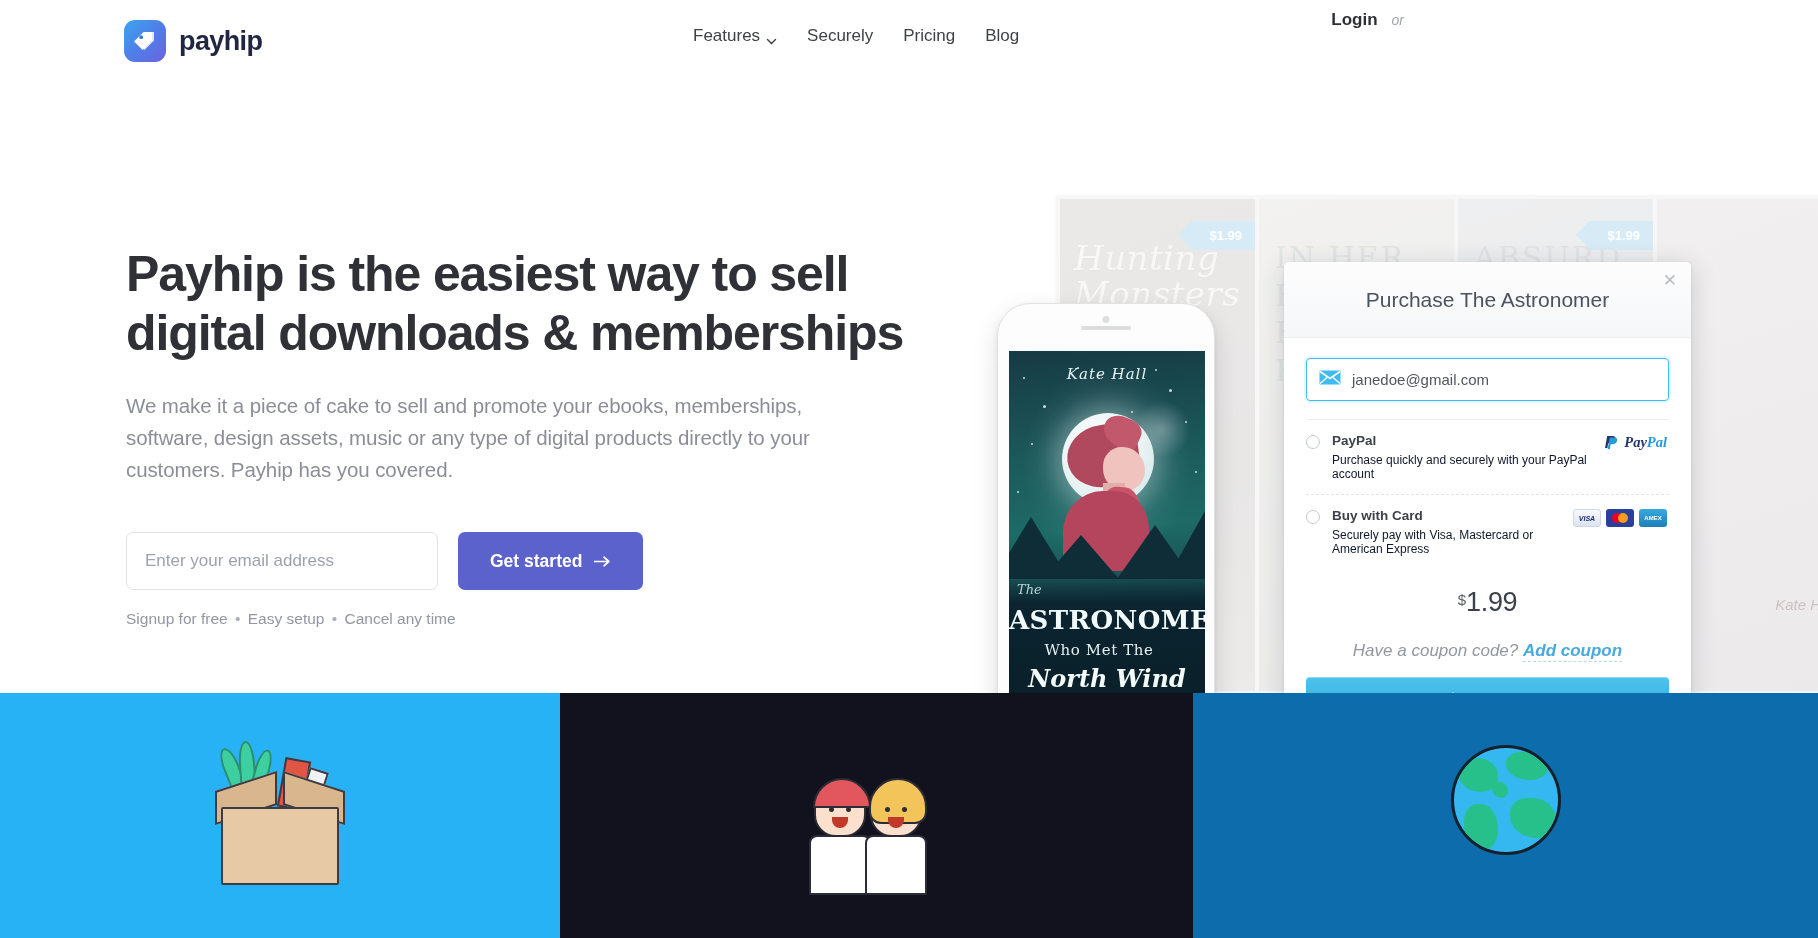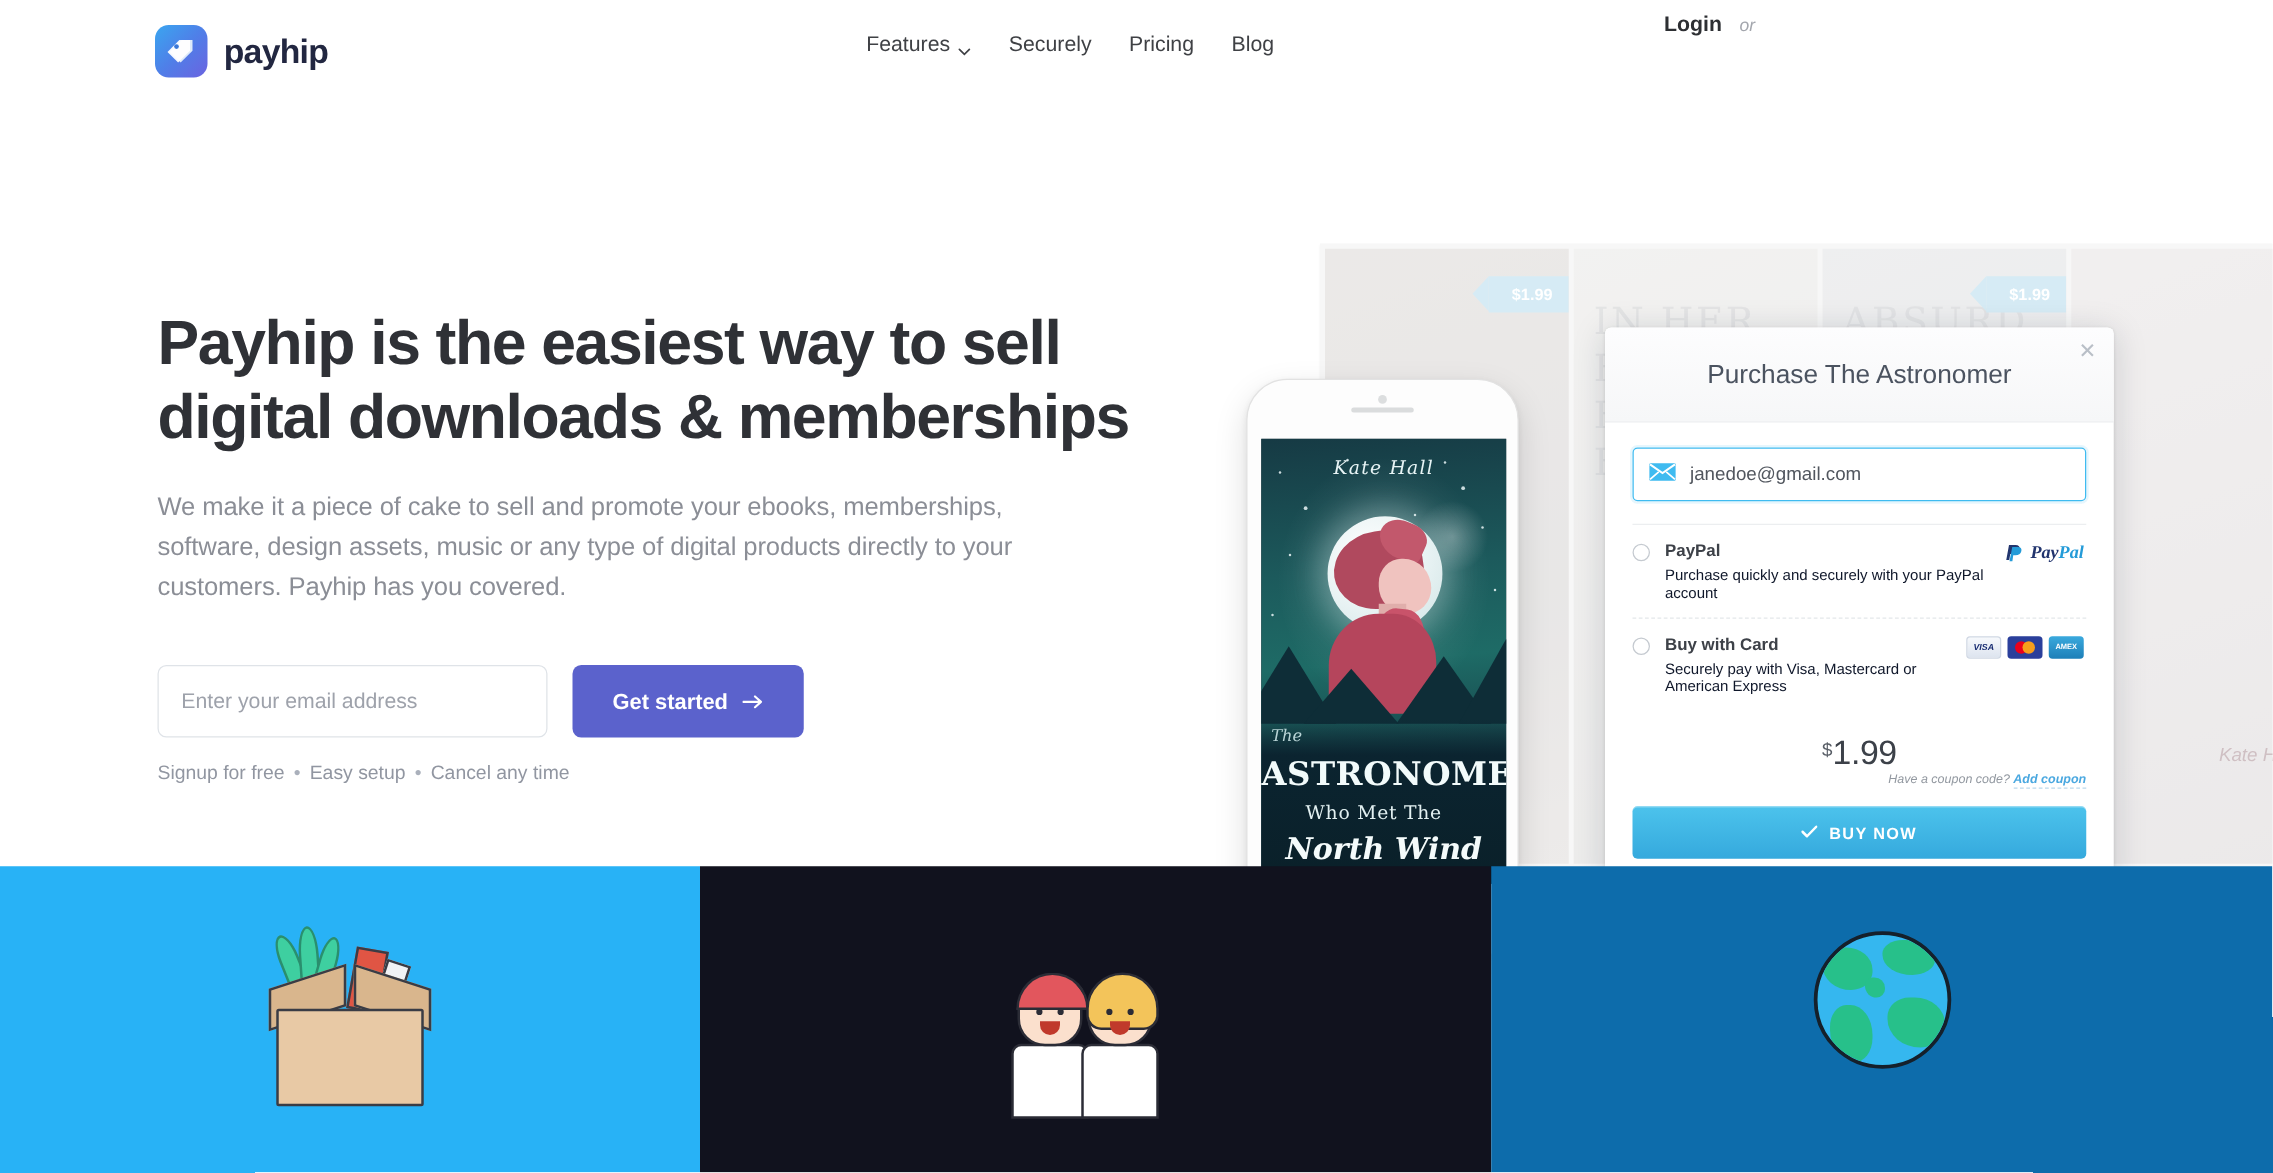--- a/index.html
+++ b/index.html
@@ -272,21 +272,21 @@
   .cc-mc { background: #2a3f9b; display:flex; align-items:center; justify-content:center; gap:0; }
   .cc-mc .c1 { width:10px;height:10px;border-radius:50%;background:#eb001b; }
   .cc-mc .c2 { width:10px;height:10px;border-radius:50%;background:#f79e1b; margin-left:-4px; }
   .cc-amex { background: linear-gradient(180deg,#3aa9dd 0%,#1d7fb8 100%);
              display:flex; align-items:center; justify-content:center;
              font-size: 6px; font-weight:bold; color:#fff; }
 
   .price-row { text-align:center; margin-top: 18px; }
   .price-cur { font-size: 15px; color: #585e66; vertical-align: super; }
   .price-amt { font-size: 27px; color: #3c4149; letter-spacing: -0.3px; }
-  .coupon-row { text-align:right; margin-top: 0; font-size: 10px; color: #9298a0; font-style: italic; }
+  .coupon-row { text-align:center; margin-top: 23px; font-size: 17px; color: #9298a0; font-style: italic; }
   .coupon-link {
     color: #4aa8e0; font-style: italic; font-weight: bold;
     text-decoration: none; border-bottom: 1px dashed #bcd9ec; padding-bottom:1px;
   }
   .buy-now {
     margin-top: 16px; width: 100%; height: 42px; border: none; border-radius: 4px;
     background: linear-gradient(180deg,#4cc3ec 0%, #35a9dd 100%);
     color: #fff; font-size: 13px; font-weight: bold; letter-spacing: 1.1px;
     display:flex; align-items:center; justify-content:center; gap: 9px; cursor:pointer;
     font-family:"Liberation Sans", sans-serif;
@@ -401,20 +401,21 @@
       <span class="dot">•</span>
       <span>Easy setup</span>
       <span class="dot">•</span>
       <span>Cancel any time</span>
     </div>
   </div>
 
   <div class="store-shot">
     <div class="store-grid">
       <div class="store-card c1">
+        <div class="card-script">Hunting Monsters</div>
         <div class="price-tag">$1.99</div>
       </div>
       <div class="store-card c2">
         <div class="card-caps">IN HER HEAD IN HER EYES</div>
       </div>
       <div class="store-card c3">
         <div class="card-caps">ABSURD</div>
         <div class="price-tag">$1.99</div>
         <div class="card-name">Mrs. Yaga</div>
       </div>

